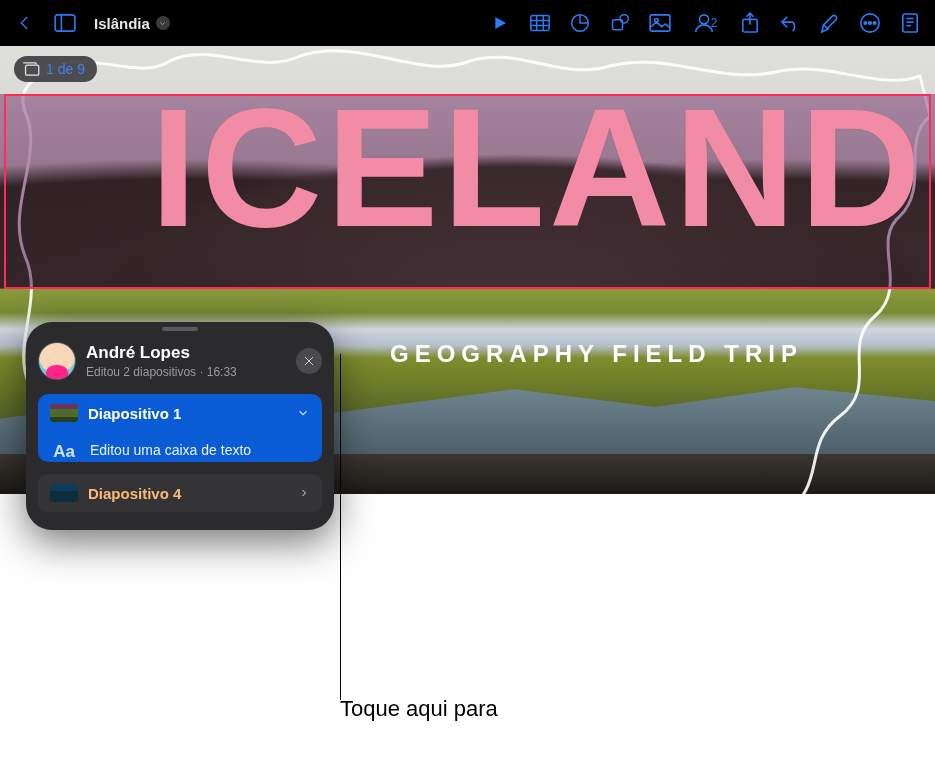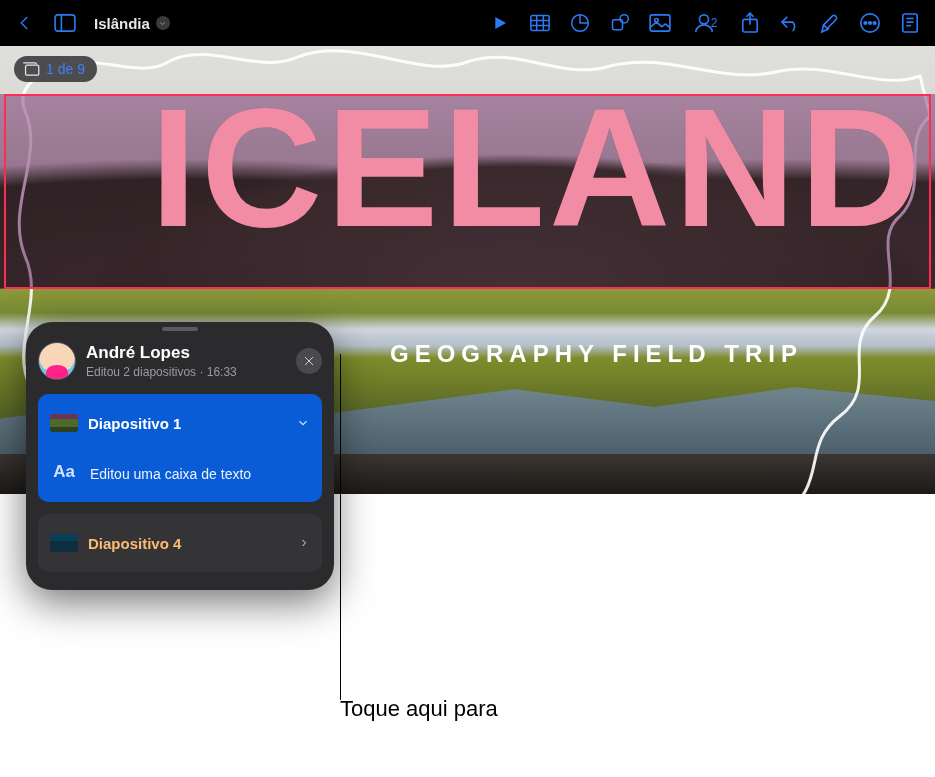--- a/index.html
+++ b/index.html
@@ -155,39 +155,39 @@
     width:26px;height:26px;border-radius:50%;
     background:#4a4a4c; display:flex;align-items:center;justify-content:center;
     cursor:pointer;
   }
   .pop-close svg{stroke:#cfcfd2;stroke-width:2;}
 
   .pop-group { margin-top:14px; border-radius:10px; overflow:hidden; }
   .pg-active .section-head { background:#0a5cd6; }
   .section-head {
     display:flex; align-items:center; gap:10px;
-    padding:20px 12px; background:#3a3a3c;justify-content:center;
+    padding:10px 12px; background:#3a3a3c;justify-content:center;
   }
   .section-head .thumb {
     width:28px; height:18px; border-radius:3px; background:#0a0a0a;
     background-image: linear-gradient(#6d3355 30%, #4d6a2d 30% 70%, #2b4020 70%);
     flex:0 0 auto;
   }
   .section-head .thumb.dark2 {
     background-image: linear-gradient(#0a3d5a 40%, #0d2e3c 40%);
   }
   .section-head .label { flex:1; font-size:15px; font-weight:600; }
   .section-head svg { stroke:#cfe1ff; fill:none; stroke-width:2; }
   .pg-active .section-head .label { color:#fff; }
   .pg-collapsed .section-head { background:#343436; }
   .pg-collapsed .section-head .label { color:#fdba74; }
 
   .section-body {
-    background:#0a5cd6; padding:10px 12px 20px 12px;
-    display:flex; align-items:flex-end; gap:12px;
+    background:#0a5cd6; padding:10px 12px 0 12px;
+    display:flex; align-items:flex-start; gap:12px;
   }
   .section-body .aa {
     font-size:17px; font-weight:600; color:#cfe1ff;
     width:28px; text-align:center;
   }
   .section-body .desc { font-size:14px; color:#eaf2ff; }
 
   
   .callout-line {
     position:absolute;

